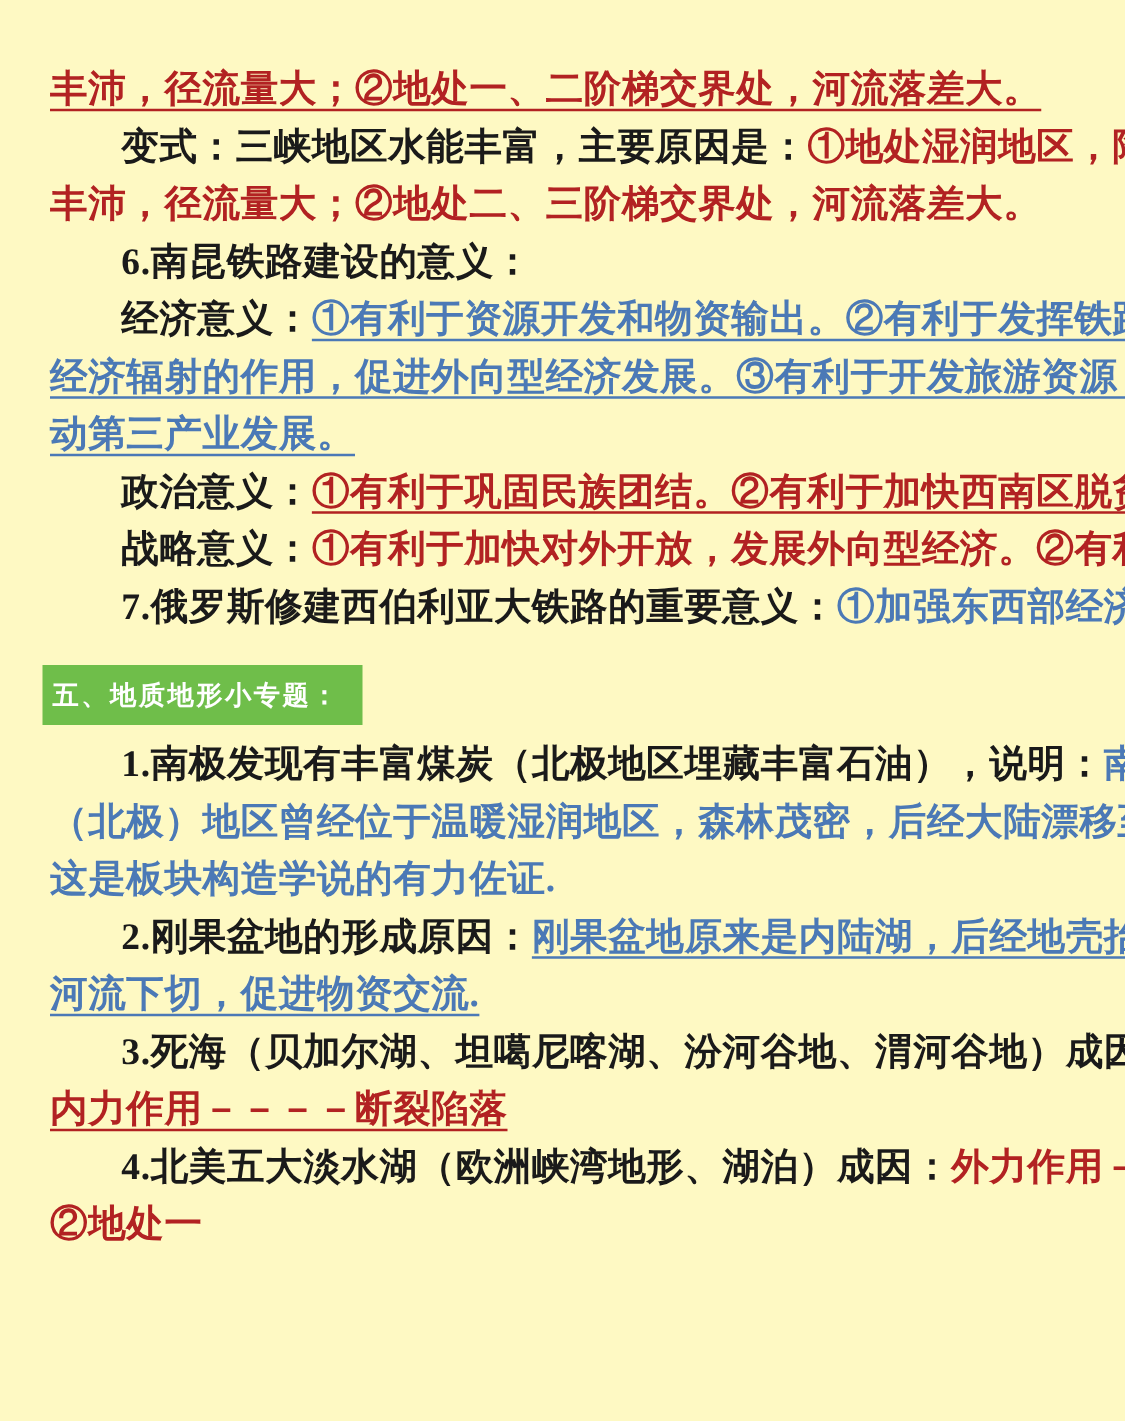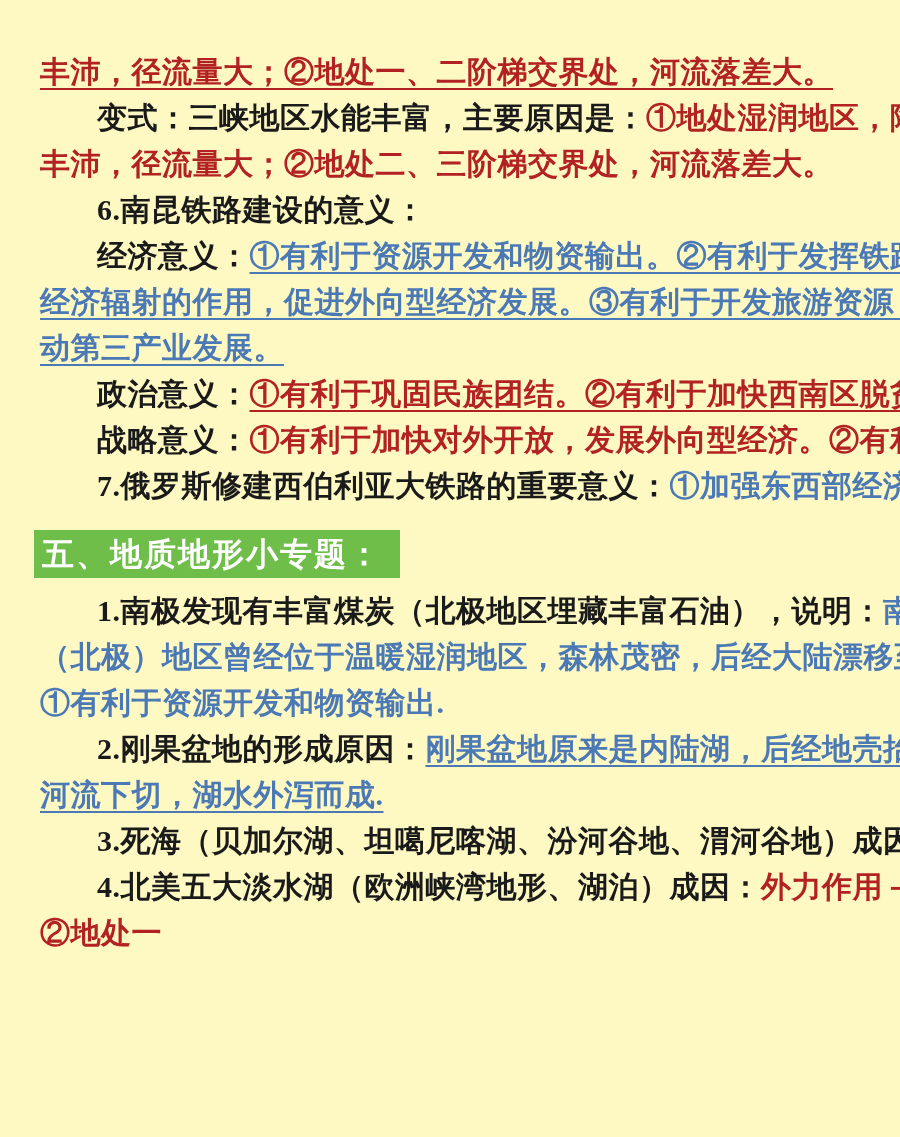--- a/index.html
+++ b/index.html
@@ -37,21 +37,21 @@
   }
   .heading-wrap {
     margin: 21px 0 9px 0;
     line-height: 48px;
     text-indent: 0;
   }
   .heading-badge {
     display: inline-block;
     background: var(--hl-green, #6fbe4a);
     color: var(--hl-text, #ffffff);
-    font-size: 32px;
+    font-size: 21px;
     line-height: 48px;
     padding: 0 18px 0 8px;
     margin-left: -6px;
     letter-spacing: 2px;
   }
 </style>
 </head>
 <body>
 
 <div class="page">
@@ -61,19 +61,20 @@
     <div class="line indent"><span class="seg black">6.南昆铁路建设的意义：</span></div>
     <div class="line indent"><span class="seg black">经济意义：</span><span class="seg blue u">①有利于资源开发和物资输出。②有利于发挥铁路对</span></div>
     <div class="line"><span class="seg blue u">经济辐射的作用，促进外向型经济发展。③有利于开发旅游资源，带</span></div>
     <div class="line"><span class="seg blue u">动第三产业发展。</span></div>
     <div class="line indent"><span class="seg black">政治意义：</span><span class="seg red u">①有利于巩固民族团结。②有利于加快西南区脱贫速</span></div>
     <div class="line indent"><span class="seg black">战略意义：</span><span class="seg red">①有利于加快对外开放，发展外向型经济。②有利于</span></div>
     <div class="line indent"><span class="seg black">7.俄罗斯修建西伯利亚大铁路的重要意义：</span><span class="seg blue">①加强东西部经济联</span></div>
     <div class="line heading-wrap"><span class="heading-badge">五、地质地形小专题：</span></div>
     <div class="line indent"><span class="seg black">1.南极发现有丰富煤炭（北极地区埋藏丰富石油），说明：</span><span class="seg blue">南极</span></div>
     <div class="line"><span class="seg blue">（北极）地区曾经位于温暖湿润地区，森林茂密，后经大陆漂移至此，</span></div>
-    <div class="line"><span class="seg blue">①有利于资源开发和物资输出.</span></div>
+    <div class="line"><span class="seg blue">这是板块构造学说的有力佐证.</span></div>
     <div class="line indent"><span class="seg black">2.刚果盆地的形成原因：</span><span class="seg blue u">刚果盆地原来是内陆湖，后经地壳抬升，</span></div>
-    <div class="line"><span class="seg blue u">河流下切，湖水外泻而成.</span></div>
+    <div class="line"><span class="seg blue u">河流下切，促进物资交流.</span></div>
     <div class="line indent"><span class="seg black">3.死海（贝加尔湖、坦噶尼喀湖、汾河谷地、渭河谷地）成因：</span></div>
+    <div class="line"><span class="seg red u">内力作用－－－－断裂陷落</span></div>
     <div class="line indent"><span class="seg black">4.北美五大淡水湖（欧洲峡湾地形、湖泊）成因：</span><span class="seg red">外力作用－－－－</span></div>
     <div class="line"><span class="seg red">②地处一</span></div>
   </div>
 
 </body></html>

